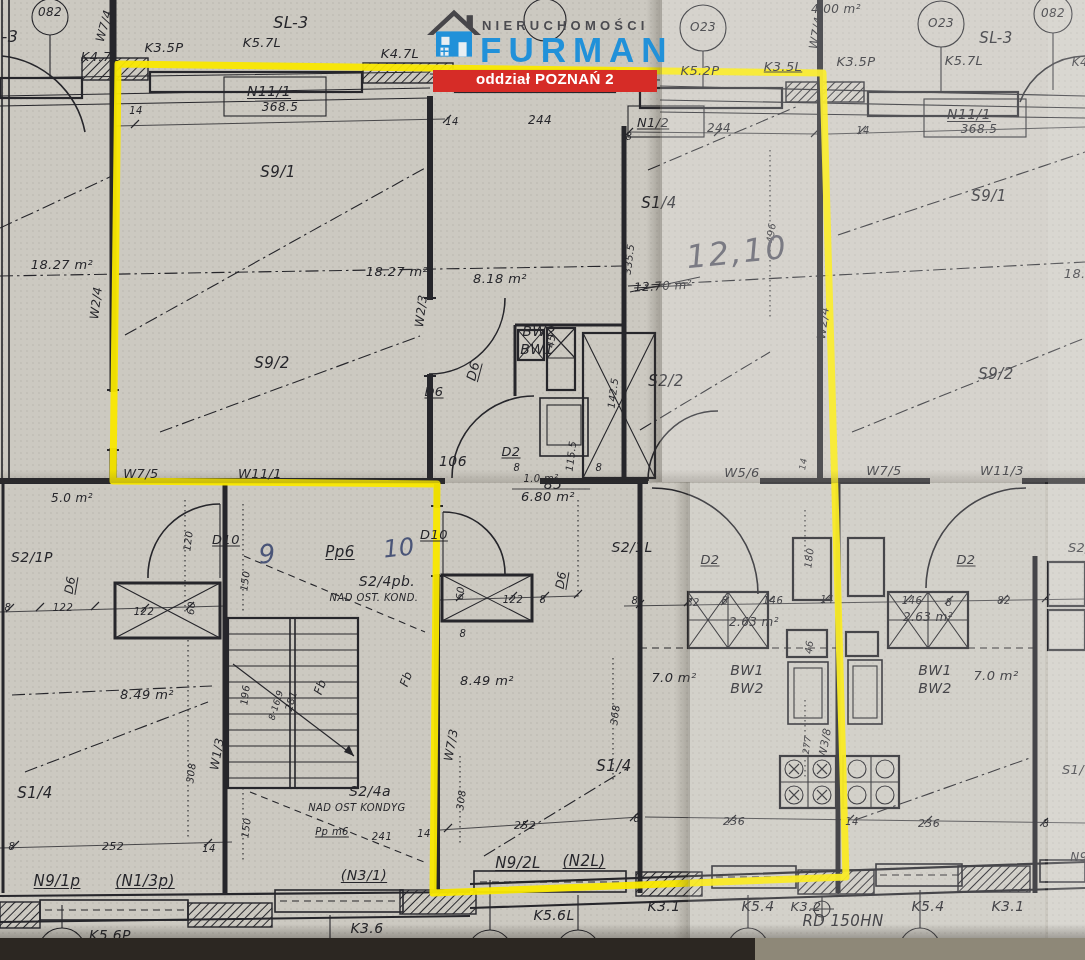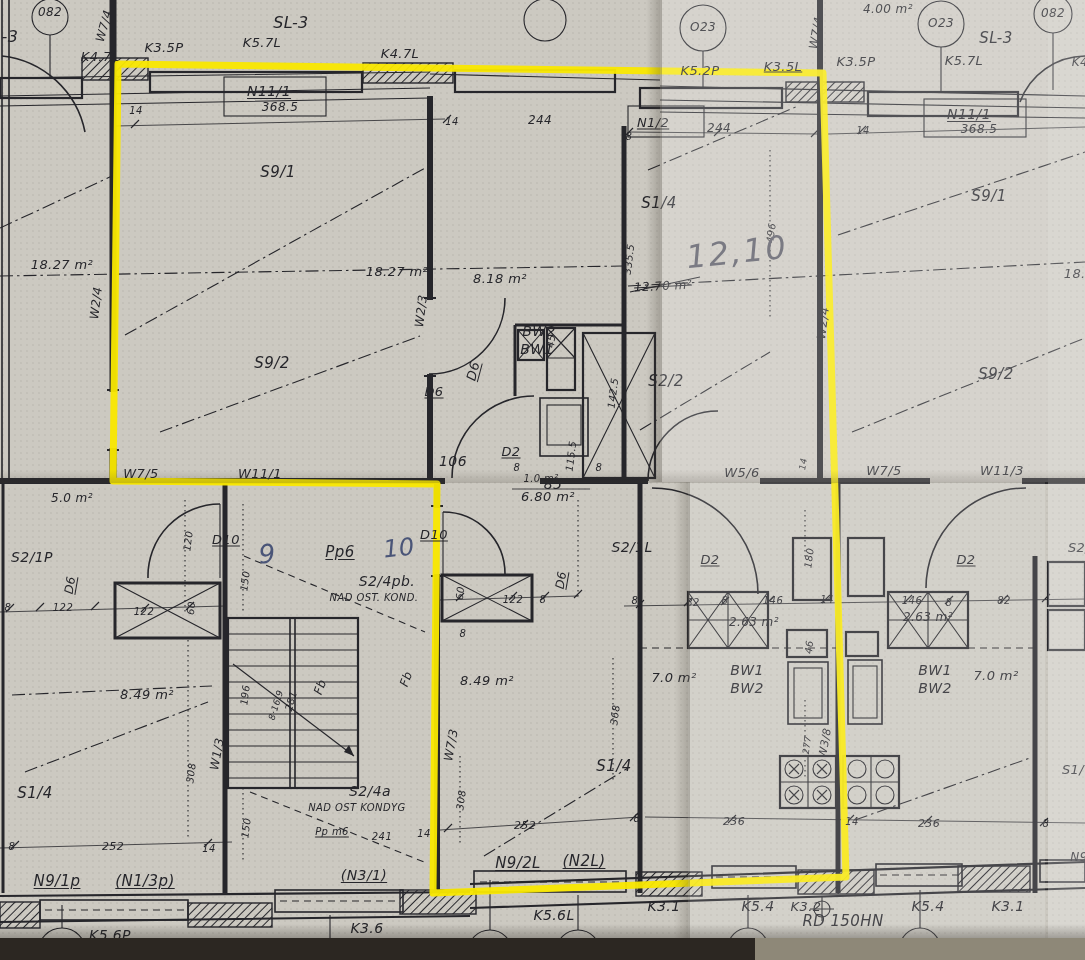--- a/index.html
+++ b/index.html
@@ -241,21 +241,21 @@
       <span class="lbl" style="left: 164px; top: 47px; font-size: 13px; transform: translate(-50%, -50%) rotate(0deg);">K3.5P</span>
       <span class="lbl" style="left: 291px; top: 22px; font-size: 16px; transform: translate(-50%, -50%) rotate(0deg);">SL-3</span>
       <span class="lbl" style="left: 262px; top: 42px; font-size: 13px; transform: translate(-50%, -50%) rotate(0deg);">K5.7L</span>
       <span class="lbl" style="left: 400px; top: 53px; font-size: 13px; transform: translate(-50%, -50%) rotate(0deg);">K4.7L</span>
       <span class="lbl ul" style="left: 269px; top: 91px; font-size: 14px; transform: translate(-50%, -50%) rotate(0deg);">N11/1</span>
       <span class="lbl" style="left: 280px; top: 107px; font-size: 12px; transform: translate(-50%, -50%) rotate(0deg);">368.5</span>
       <span class="lbl" style="left: 136px; top: 110px; font-size: 10px; transform: translate(-50%, -50%) rotate(0deg);">14</span>
       <span class="lbl" style="left: 703px; top: 27px; font-size: 12px; transform: translate(-50%, -50%) rotate(0deg);">O23</span>
       <span class="lbl" style="left: 700px; top: 70px; font-size: 13px; transform: translate(-50%, -50%) rotate(0deg);">K5.2P</span>
       <span class="lbl" style="left: 816px; top: 33px; font-size: 12px; transform: translate(-50%, -50%) rotate(-80deg);">W7/4</span>
-      <span class="lbl" style="left: 888px; top: 9px; font-size: 12px; transform: translate(-50%, -50%) rotate(0deg);">4.00 m²</span>
+      <span class="lbl" style="left: 836px; top: 9px; font-size: 12px; transform: translate(-50%, -50%) rotate(0deg);">4.00 m²</span>
       <span class="lbl" style="left: 783px; top: 66px; font-size: 13px; transform: translate(-50%, -50%) rotate(0deg); text-decoration: underline;">K3.5L</span>
       <span class="lbl" style="left: 856px; top: 61px; font-size: 13px; transform: translate(-50%, -50%) rotate(0deg);">K3.5P</span>
       <span class="lbl" style="left: 941px; top: 23px; font-size: 12px; transform: translate(-50%, -50%) rotate(0deg);">O23</span>
       <span class="lbl" style="left: 996px; top: 38px; font-size: 15px; transform: translate(-50%, -50%) rotate(0deg);">SL-3</span>
       <span class="lbl" style="left: 964px; top: 60px; font-size: 13px; transform: translate(-50%, -50%) rotate(0deg);">K5.7L</span>
       <span class="lbl" style="left: 1053px; top: 13px; font-size: 12px; transform: translate(-50%, -50%) rotate(0deg);">082</span>
       <span class="lbl" style="left: 1080px; top: 62px; font-size: 12px; transform: translate(-50%, -50%) rotate(0deg);">K4</span>
       <span class="lbl ul" style="left: 969px; top: 114px; font-size: 14px; transform: translate(-50%, -50%) rotate(0deg);">N11/1</span>
       <span class="lbl" style="left: 979px; top: 129px; font-size: 12px; transform: translate(-50%, -50%) rotate(0deg);">368.5</span>
       <span class="lbl ul" style="left: 653px; top: 122px; font-size: 13px; transform: translate(-50%, -50%) rotate(0deg);">N1/2</span>
@@ -394,16 +394,30 @@
     </div>
 
   <div class="tint tintA"></div>
   <div class="tint tintB"></div>
   <div class="tint tintC"></div>
   <div class="crease cr1"></div>
   <div class="crease cr2"></div>
   <div class="crease cr3"></div>
   <div class="crease cr4"></div>
 
+  <div class="logo">
+    <svg class="house" viewBox="0 0 60 60">
+      <rect x="44" y="8" width="7" height="14" fill="#47464a"></rect>
+      <rect x="10" y="26" width="40" height="28" fill="#2191d9"></rect>
+      <polygon points="0,30 30,2 60,30 53,30 30,9 7,30" fill="#47464a"></polygon>
+      <rect x="35" y="38" width="9" height="16" fill="#e8eef2"></rect>
+      <rect x="16" y="32" width="9" height="9" fill="#e8eef2"></rect>
+      <rect x="15" y="44" width="9" height="9" fill="#e8eef2"></rect>
+      <path d="M19,44 v9 M15,48 h9" stroke="#2191d9" stroke-width="1.5" fill="none"></path>
+    </svg>
+    <div class="brand-top">NIERUCHOMOŚCI</div>
+    <div class="brand-name">FURMAN</div>
+    <div class="banner">oddział POZNAŃ 2</div>
+  </div>
 
   <div class="desk"></div>
   <div class="desk-light"></div>
 </div>
 
 </body></html>

